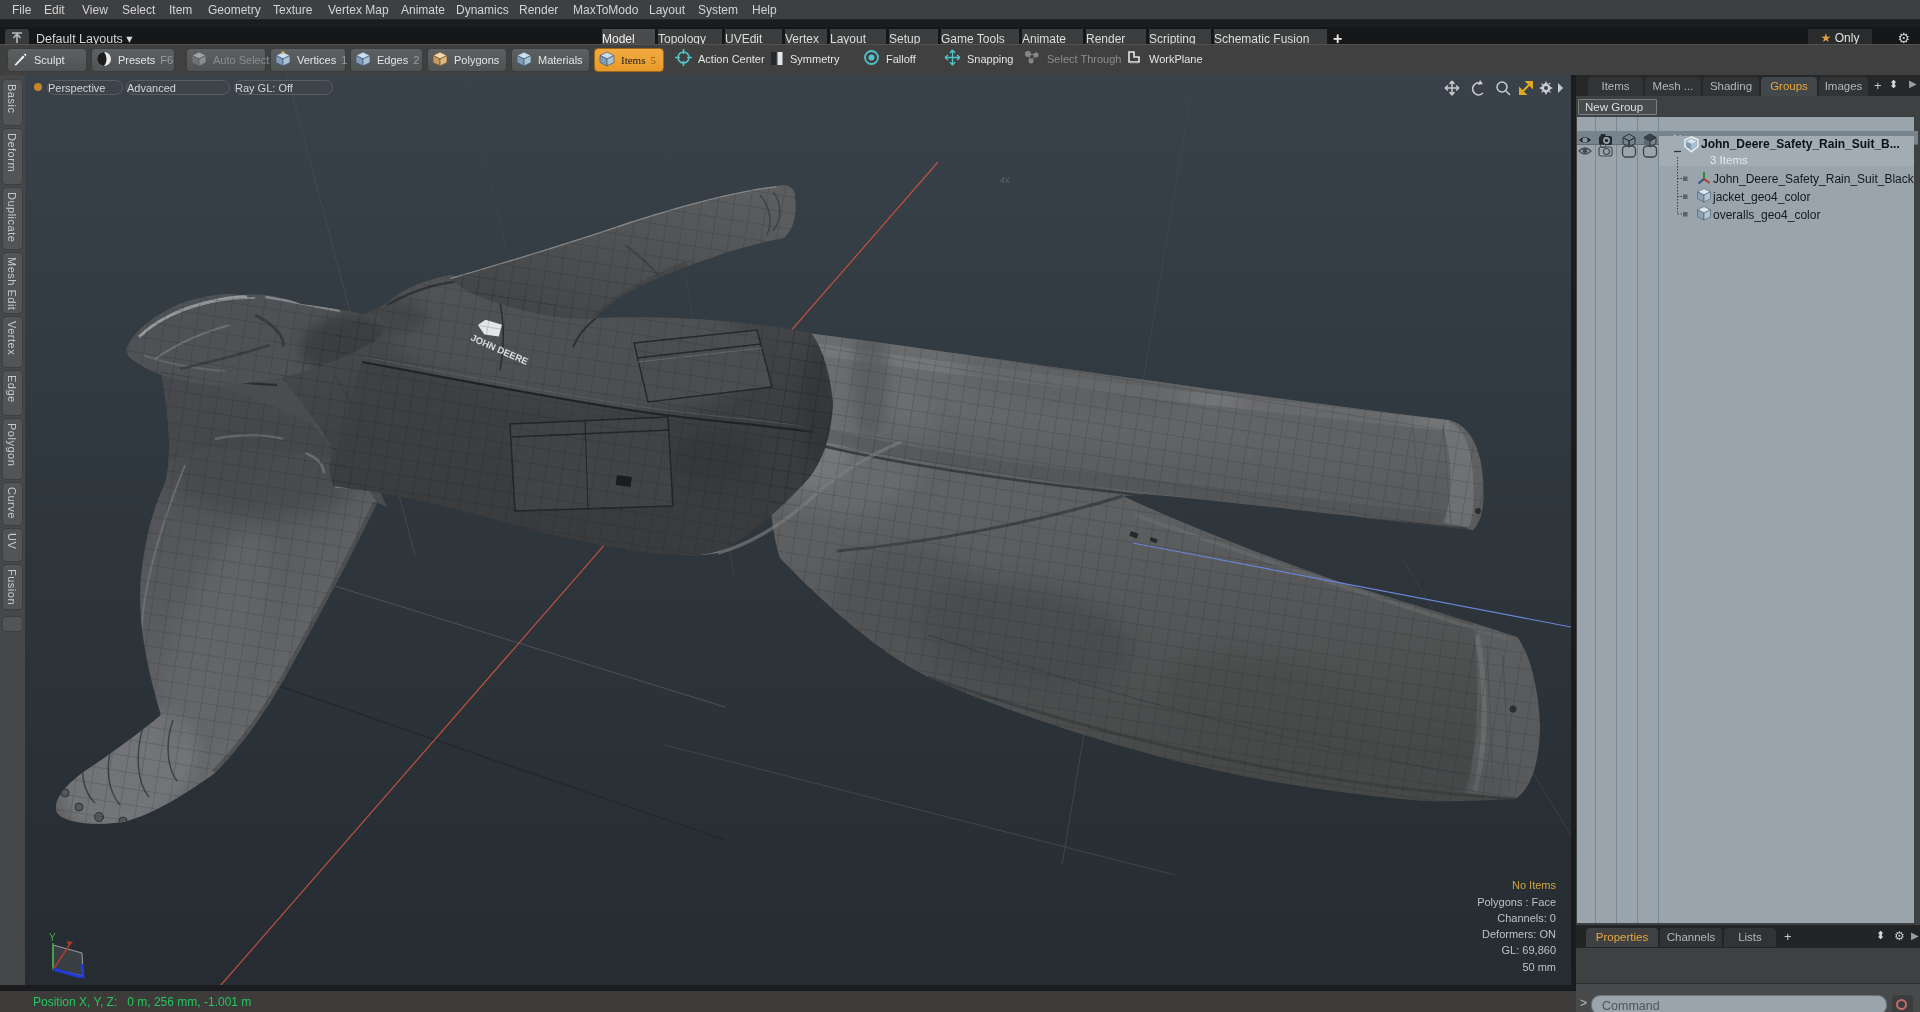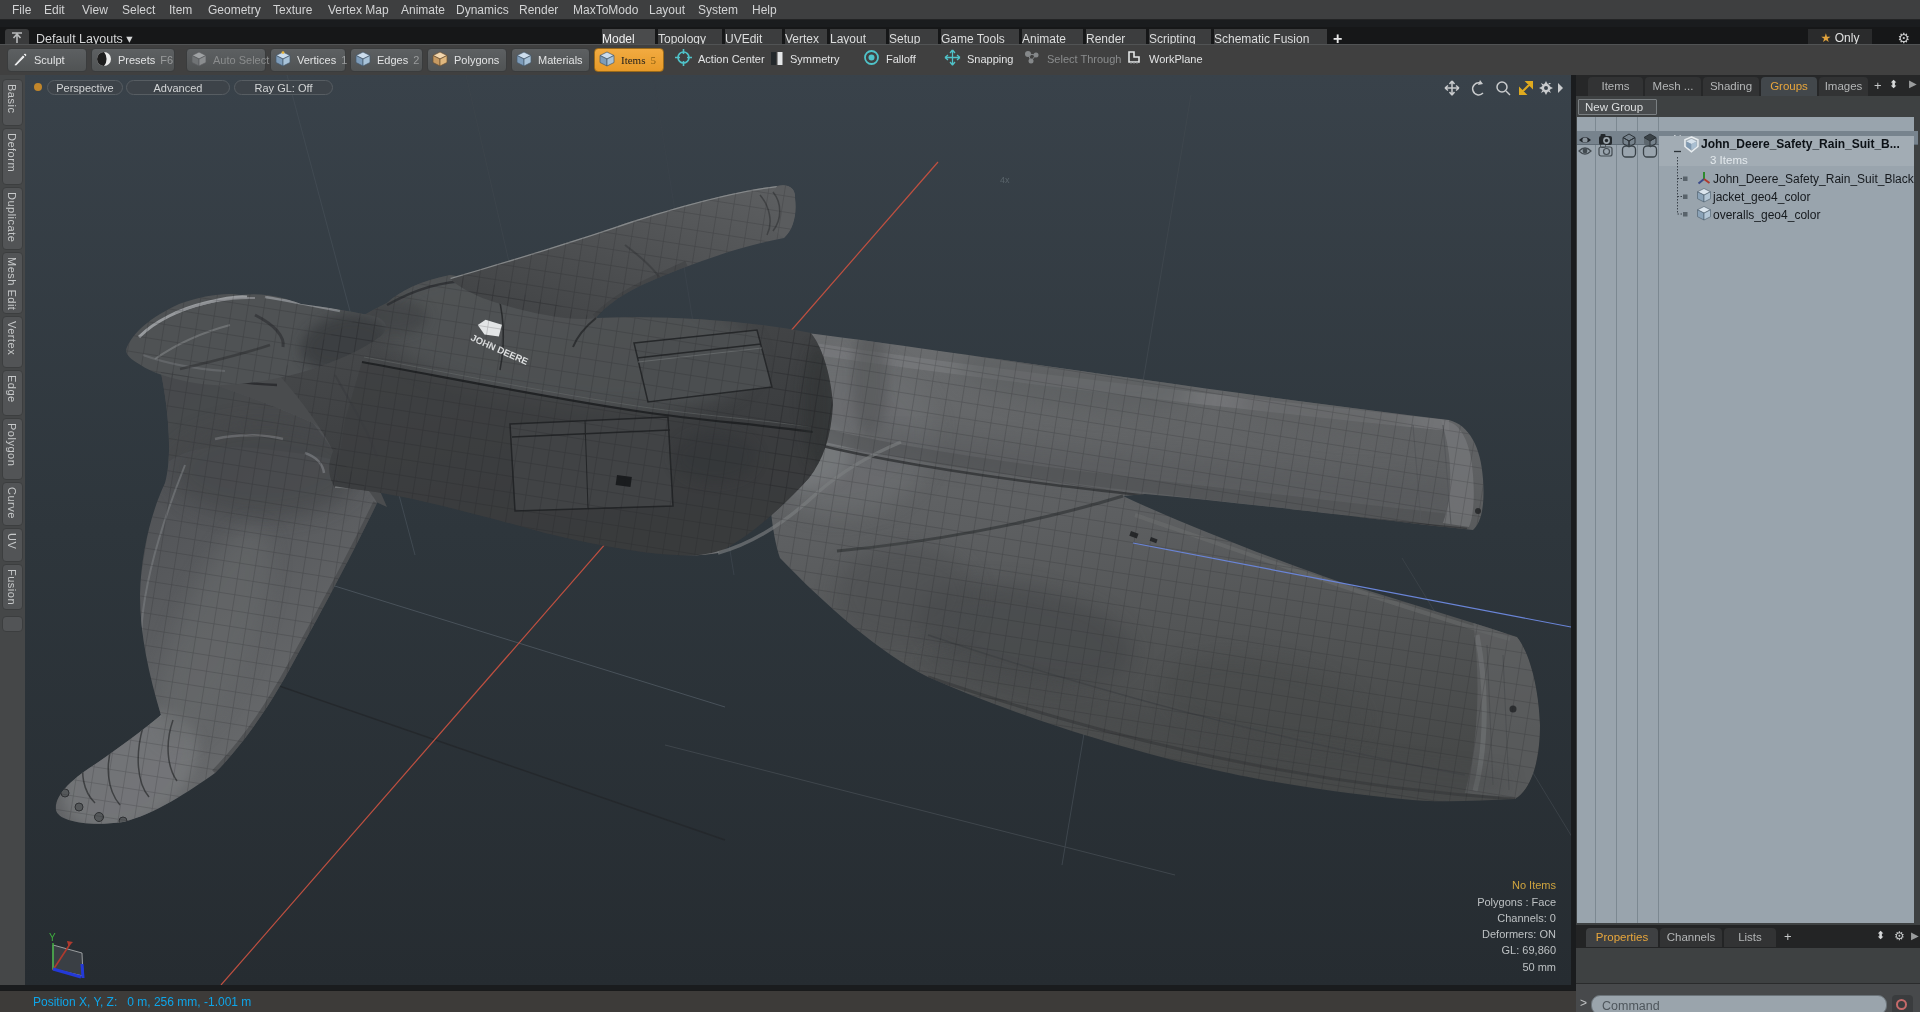--- a/index.html
+++ b/index.html
@@ -32,21 +32,21 @@
   .ticon{display:inline-block;vertical-align:-3px;margin-right:6px;}
   
   #sidebar{left:0;top:75px;width:25px;height:910px;background:#454748;}
   .vtab{position:absolute;left:2px;width:21px;background:#525456;border:1px solid #3c3e3f;border-radius:4px;
       color:#c7c9ca;font-size:11px;}
   .vtab span{position:absolute;left:3px;top:4px;writing-mode:vertical-lr;letter-spacing:0.5px;}
   
   #vp{left:25px;top:75px;width:1546px;height:910px;background:#2d353b;}
   #scene{position:absolute;left:0;top:0;}
   .vbtn{position:absolute;top:5px;height:15px;border-radius:8px;background:#3d4349;border:1px solid #575d62;
-     color:#d3d5d6;font-size:11px;text-align:center;line-height:14px;}
+     color:#d3d5d6;font-size:11px;line-height:14px;}
   #vpdot{position:absolute;left:9px;top:8px;width:8px;height:8px;border-radius:4px;background:#c1862b;}
   
   #vpstats{position:absolute;right:15px;bottom:10px;text-align:right;font-size:11px;color:#bdc1c3;line-height:16.3px;}
   #vpstats .orange{color:#cfa43f;}
   
   #rpanel{left:1576px;top:75px;width:344px;height:937px;background:#3e4142;}
   .rtab{position:absolute;height:19px;border-radius:4px 4px 0 0;background:#323334;color:#b4b6b7;
      font-size:11.5px;text-align:center;line-height:19px;}
   .rtab.sel{background:#42474b;color:#e8a63c;}
   #rtabbar{position:absolute;left:0;top:0;width:344px;height:21px;background:#262728;}
@@ -59,21 +59,21 @@
   .cline{position:absolute;top:0;width:1px;height:806px;background:#7c8891;}
   #tname{position:absolute;left:96px;top:2px;font-size:12px;color:#c9d0d5;}
   .trow{position:absolute;left:0;width:341px;font-size:12px;color:#15191d;}
   #commandbar{position:absolute;left:0;top:908px;width:344px;height:29px;background:#47494b;border-top:1px solid #2a2b2c;}
   #cmdinput{position:absolute;left:15px;top:11px;width:296px;height:20px;background:#9aa4ac;border:1px solid #6b7379;
      border-radius:9px;color:#4e565c;font-size:12.5px;line-height:20px;padding-left:10px;}
   #cmdbtn{position:absolute;right:7px;top:11px;width:21px;height:21px;background:#3a3c3e;border-radius:4px;}
   #cmdbtn div{position:absolute;left:4px;top:4px;width:11px;height:11px;border-radius:7px;border:2px solid #c66a6a;}
   
   #statusbar{left:0;top:990px;width:1576px;height:22px;background:#3d3b39;border-top:1px solid #191a1b;}
-  #statusbar span{position:absolute;left:33px;top:4px;font-size:12px;color:#0ea5e9;}
+  #statusbar span{position:absolute;left:33px;top:4px;font-size:12px;color:#22c55e;}
 </style>
 </head>
 <body>
 <div id="root">
 
   <div class="abs" id="menubar">
     <span style="left:12px">File</span>
       <span style="left:44px">Edit</span>
       <span style="left:82px">View</span>
     <span style="left:122px">Select</span>

